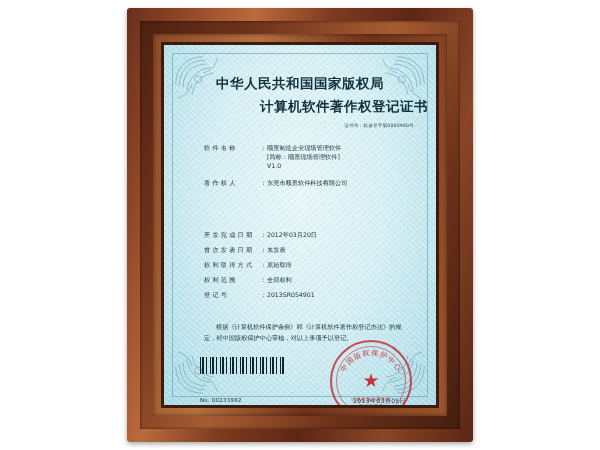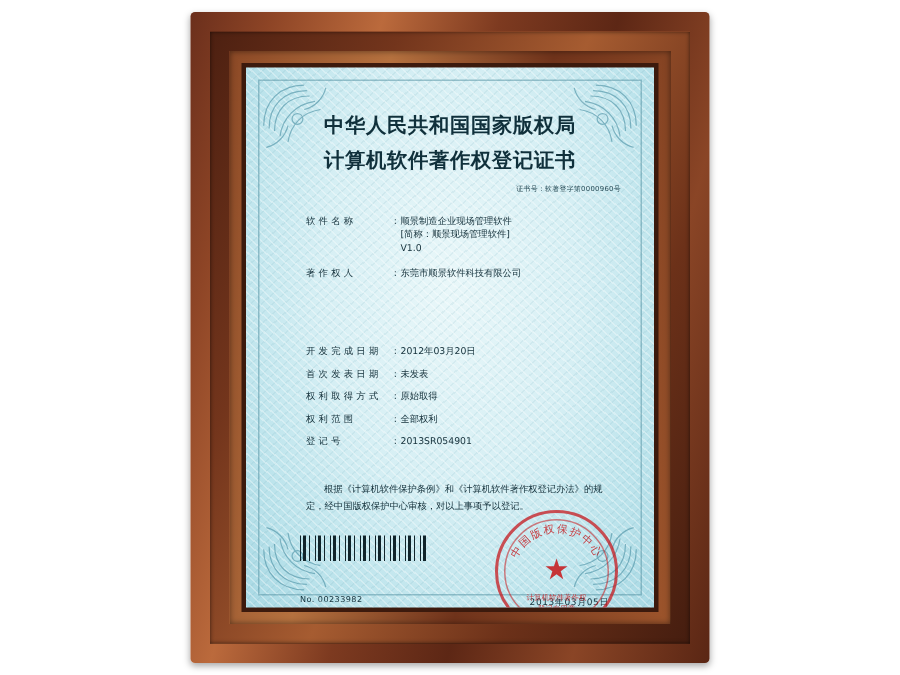--- a/index.html
+++ b/index.html
@@ -120,20 +120,21 @@
   }
   .title-sub {
     position: absolute;
     top: 53px;
     width: 100%;
     text-align: center;
     font-size: 13.5px;
     font-weight: bold;
     letter-spacing: 0.5px;
     color: #10303b;
+    margin-left: 44px;
   }
   .cert-no {
     position: absolute;
     top: 78px;
     right: 22px;
     font-size: 4.6px;
     color: #264a55;
     letter-spacing: 0.2px;
   }
 

